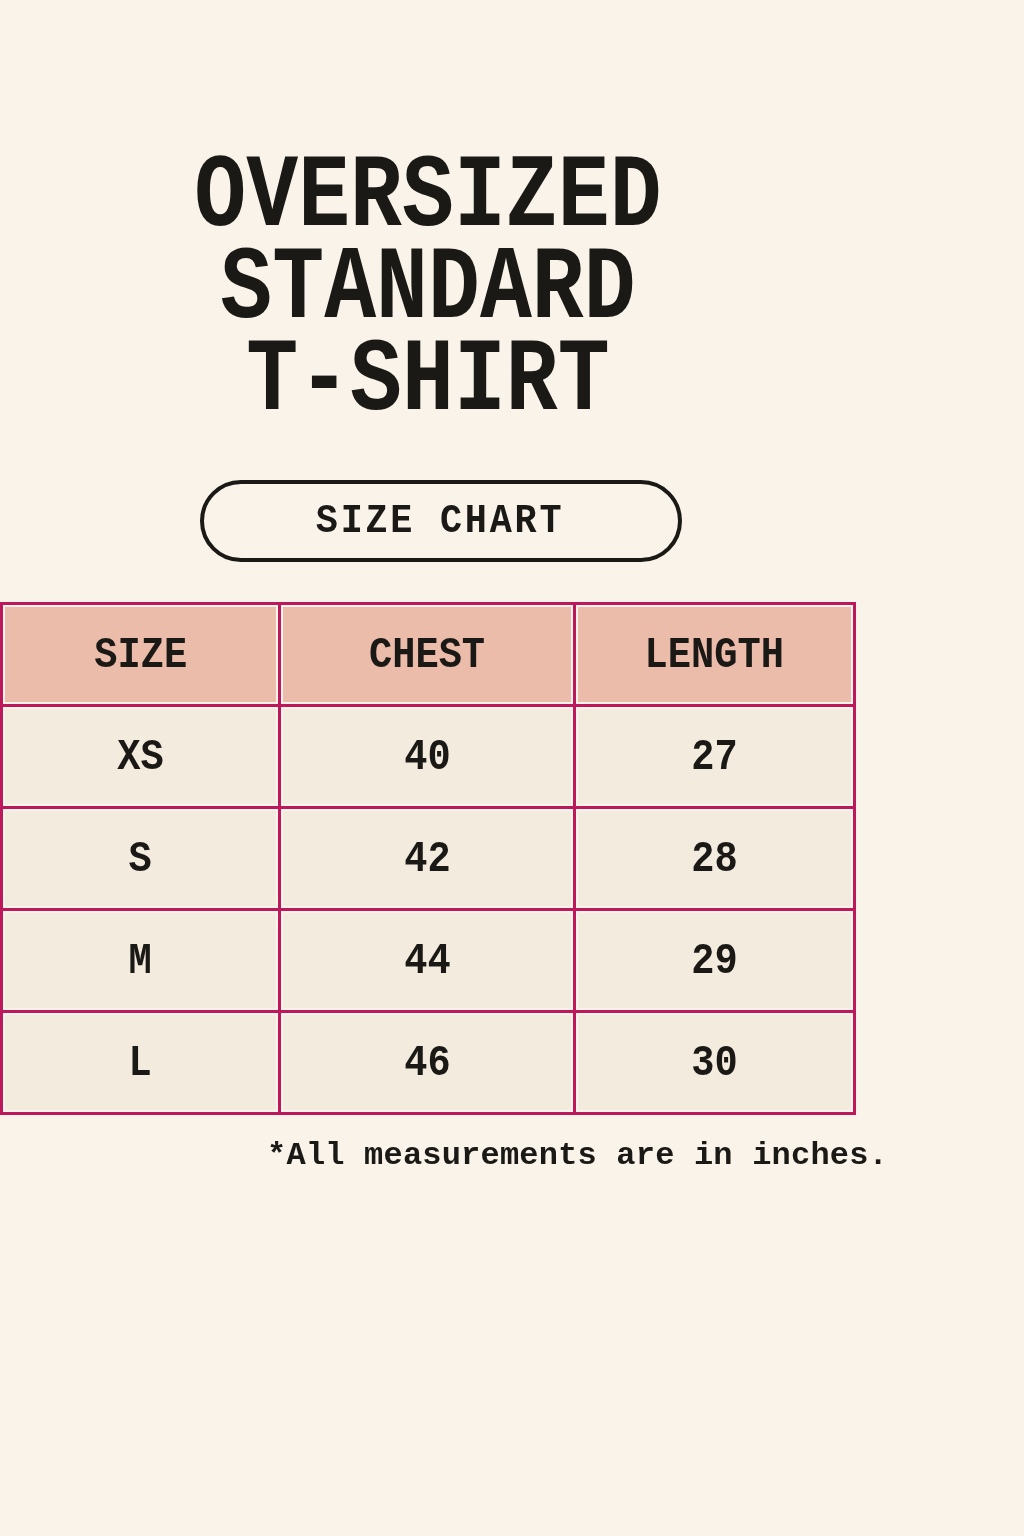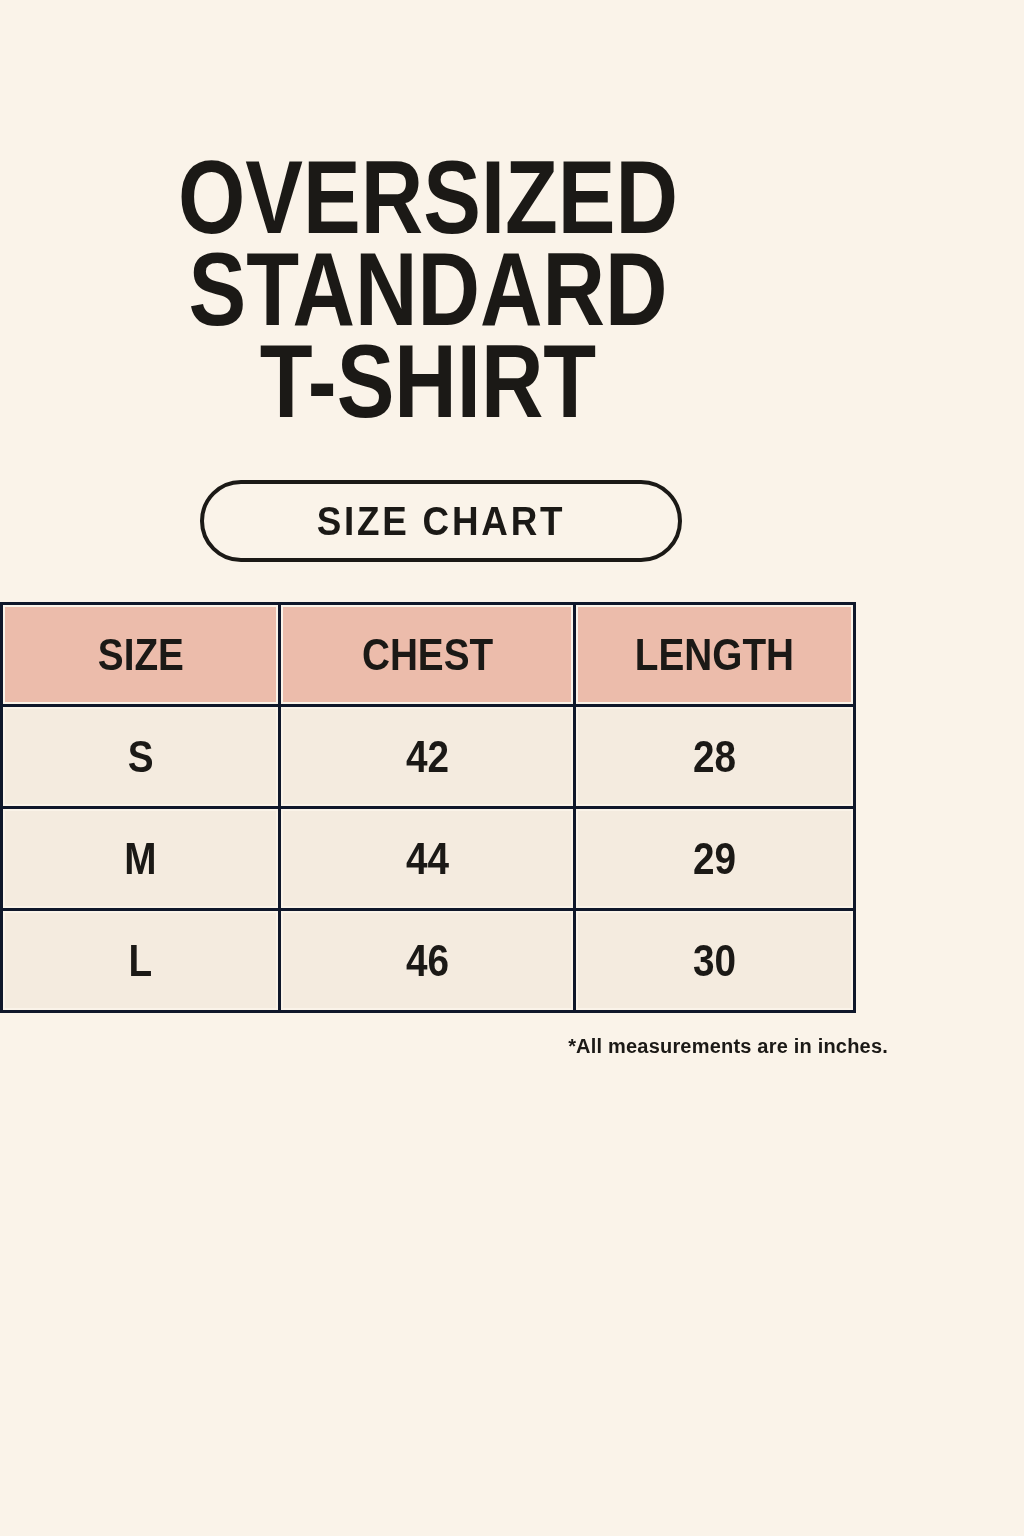--- a/index.html
+++ b/index.html
@@ -11,20 +11,21 @@
     height: 1536px;
     background: #faf3e9;
     font-family: "Liberation Sans", sans-serif;
     color: #1b1916;
     overflow: hidden;
   }
   .canvas {
     width: 856px;
     height: 1536px;
     position: relative;
+    font-family: Liberation Mono, monospace;
   }
 
   
   .title-block {
     padding-top: 152px;
     text-align: center;
   }
   .title-line {
     font-size: 103px;
     font-weight: 700;
@@ -73,21 +74,21 @@
   table.size-table {
     width: 883px;
     border-collapse: collapse;
     table-layout: fixed;
   }
   table.size-table col.c1 { width: 32.6%; }
   table.size-table col.c2 { width: 34.6%; }
   table.size-table col.c3 { width: 32.8%; }
   table.size-table th,
   table.size-table td {
-    border: 3px solid #0f172a;
+    border: 3px solid #be185d;
     box-shadow: inset 0 0 0 2px #faf3e9;
     text-align: center;
     vertical-align: middle;
     height: 99px;
     padding: 0;
   }
   table.size-table th {
     background: #ecbcab;
   }
   table.size-table td {
@@ -101,21 +102,21 @@
     transform: scaleX(0.88);
     white-space: nowrap;
     color: #1b1916;
   }
 
   
   .footnote {
     width: 888px;
     margin: 22px auto 0 auto;
     text-align: right;
-    font-size: 20px;
+    font-size: 32px;
     font-weight: 700;
     letter-spacing: 0.2px;
     color: #1b1916;
   }
 </style>
 </head>
 <body>
 
 <div class="canvas">
 
@@ -140,20 +141,25 @@
         </colgroup>
       <thead>
         <tr>
           <th><span>SIZE</span></th>
           <th><span>CHEST</span></th>
           <th><span>LENGTH</span></th>
         </tr>
       </thead>
       <tbody>
         <tr>
+          <td><span>XS</span></td>
+          <td><span>40</span></td>
+          <td><span>27</span></td>
+        </tr>
+        <tr>
           <td><span>S</span></td>
           <td><span>42</span></td>
           <td><span>28</span></td>
         </tr>
         <tr>
           <td><span>M</span></td>
           <td><span>44</span></td>
           <td><span>29</span></td>
         </tr>
         <tr>

